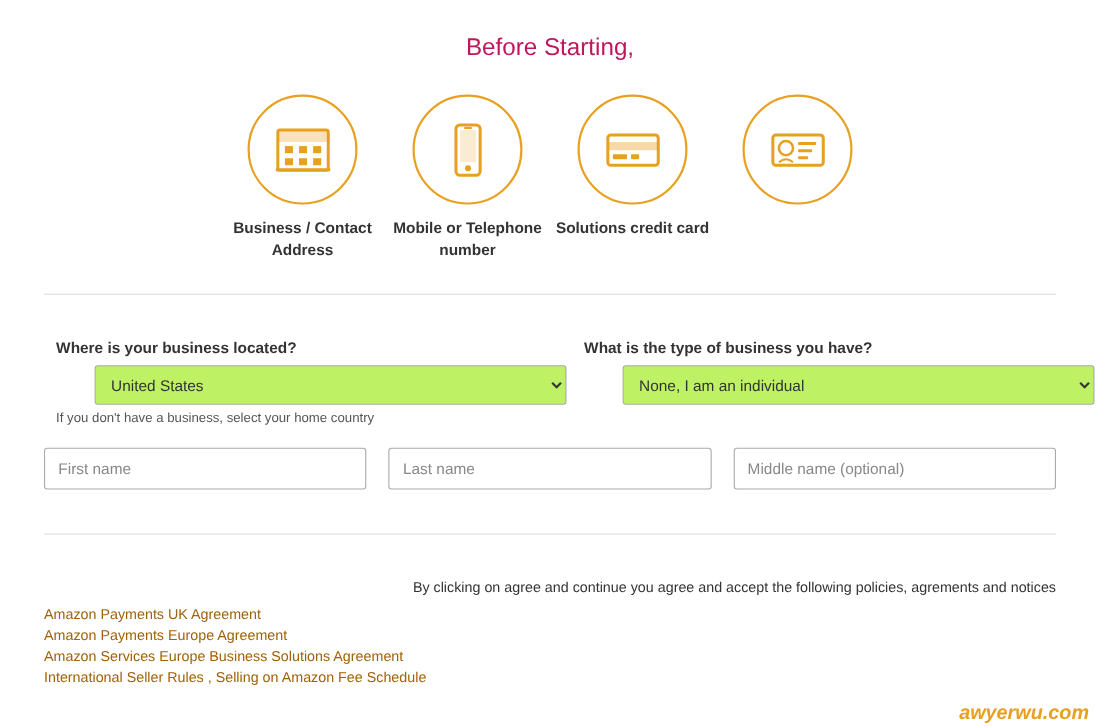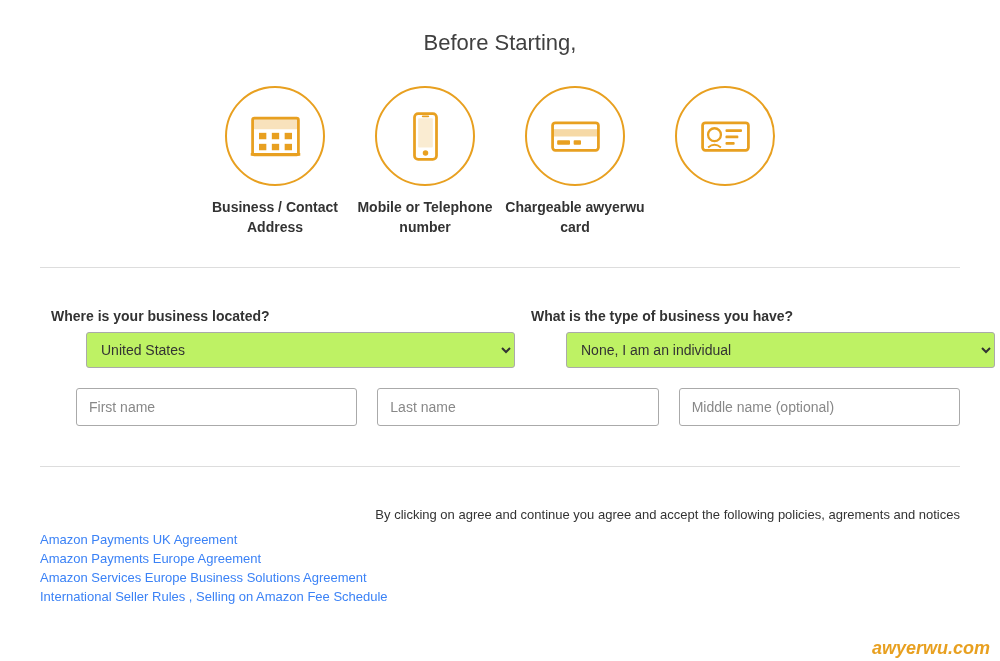--- a/index.html
+++ b/index.html
@@ -14,21 +14,21 @@
     .page-wrapper {
       max-width: 960px;
       margin: 0 auto;
       padding: 30px 20px;
     }
     .page-title {
       text-align: center;
       font-size: 22px;
       font-weight: normal;
       margin-bottom: 30px;
-      color: #404040;
+      color: #be185d;
     }
     .icons-row {
       display: flex;
       justify-content: center;
       margin-bottom: 30px;
     }
     .icon-item {
       display: flex;
       flex-direction: column;
       align-items: center;
@@ -88,21 +88,20 @@
     }
     .hint-text {
       font-size: 12px;
       color: #555;
       margin-top: 5px;
     }
     .name-fields-row {
       display: flex;
       gap: 20px;
       margin-top: 20px;
-      margin-left: 36px;
     }
     .name-field {
       flex: 1;
     }
     .name-input {
       width: 100%;
       padding: 10px 12px;
       border: 1px solid #aaa;
       border-radius: 3px;
       font-size: 14px;
@@ -115,21 +114,21 @@
       padding: 20px 0;
     }
     .agreements-intro {
       font-size: 13px;
       color: #333;
       margin-bottom: 10px;
       text-align: right;
     }
     .agreement-link {
       display: block;
-      color: #3b82f6;
+      color: #a16207;
       font-size: 13px;
       text-decoration: none;
       margin-bottom: 4px;
       cursor: pointer;
     }
     .button-section {
       display: flex;
       justify-content: center;
       padding: 30px 0 20px;
     }
@@ -192,21 +191,21 @@
 
     <div class="icon-item">
       <div class="icon-circle">
         <svg viewBox="0 0 60 60" xmlns="http://www.w3.org/2000/svg">
           <rect x="5" y="15" width="50" height="30" rx="3" fill="none" stroke="#e8a020" stroke-width="3"></rect>
           <rect x="5" y="22" width="50" height="8" fill="#e8a020" opacity="0.4"></rect>
           <rect x="10" y="34" width="14" height="5" rx="1" fill="#e8a020"></rect>
           <rect x="28" y="34" width="8" height="5" rx="1" fill="#e8a020"></rect>
         </svg>
       </div>
-      <span class="icon-label">Chargeable awyerwu card</span>
+      <span class="icon-label">Solutions credit card</span>
     </div>
 
     <div class="icon-item">
       <div class="icon-circle">
         <svg viewBox="0 0 60 60" xmlns="http://www.w3.org/2000/svg">
           <rect x="5" y="15" width="50" height="30" rx="3" fill="none" stroke="#e8a020" stroke-width="3"></rect>
           <circle cx="18" cy="28" r="7" fill="none" stroke="#e8a020" stroke-width="2.5"></circle>
           <rect x="30" y="22" width="18" height="3" rx="1" fill="#e8a020"></rect>
           <rect x="30" y="29" width="14" height="3" rx="1" fill="#e8a020"></rect>
           <rect x="30" y="36" width="10" height="3" rx="1" fill="#e8a020"></rect>
@@ -227,20 +226,21 @@
       <div class="form-group">
         <label class="form-label">Where is your business located?</label>
         <select class="form-select">
           <option>United States</option>
           <option>United Kingdom</option>
           <option>Canada</option>
           <option>Germany</option>
           <option>France</option>
           <option>Japan</option>
         </select>
+        <p class="hint-text">If you don't have a business, select your home country</p>
       </div>
 
       <div class="form-group">
         <label class="form-label">What is the type of business you have?</label>
         <select class="form-select">
           <option>None, I am an individual</option>
           <option>Sole Proprietorship</option>
           <option>Partnership</option>
           <option>Corporation</option>
           <option>LLC</option>

